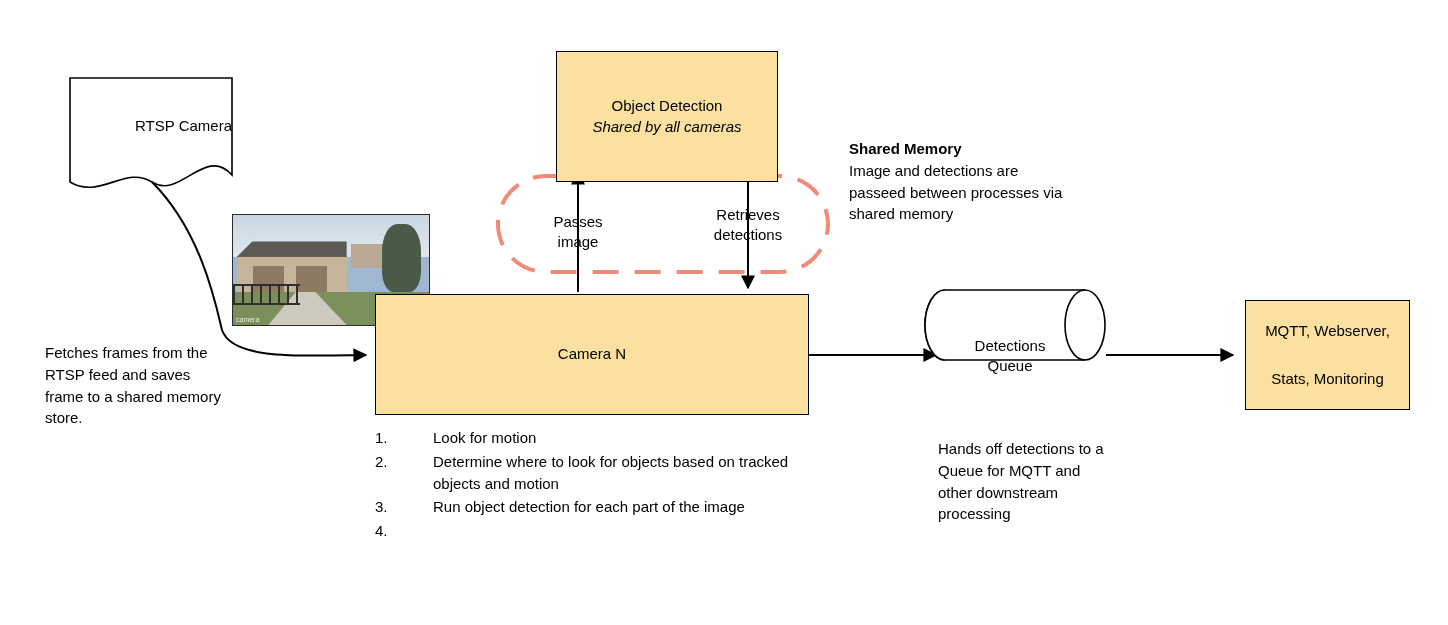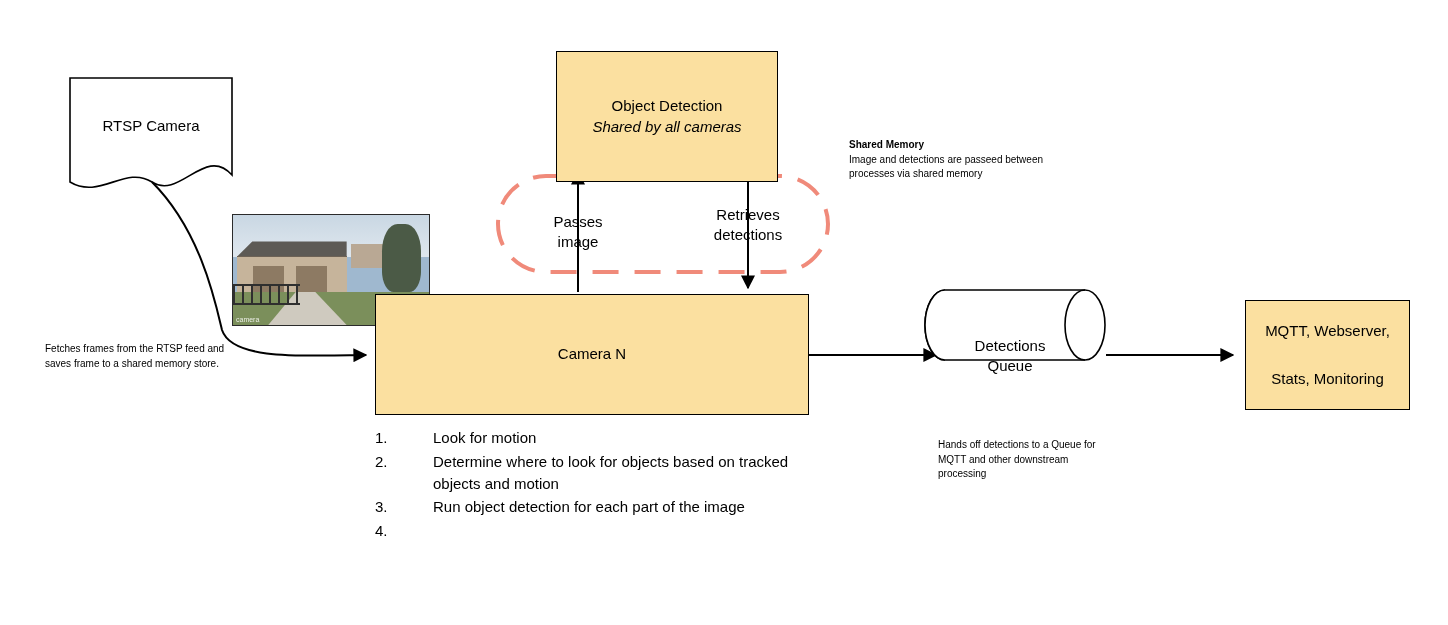--- a/index.html
+++ b/index.html
@@ -39,26 +39,26 @@
     justify-content: center;
     text-align: center;
     font-size: 15px;
     line-height: 1.35;
   }
   .box-yellow .sub {
     font-style: italic;
   }
   .doc-label {
     position: absolute;
-    text-align: center;
+    text-align: right;
     font-size: 15px;
   }
   .textblock {
     position: absolute;
-    font-size: 10px;
+    font-size: 15px;
     line-height: 1.45;
   }
   .textblock b {
     font-weight: bold;
   }
   .steps {
     position: absolute;
     font-size: 15px;
     line-height: 1.45;
   }

